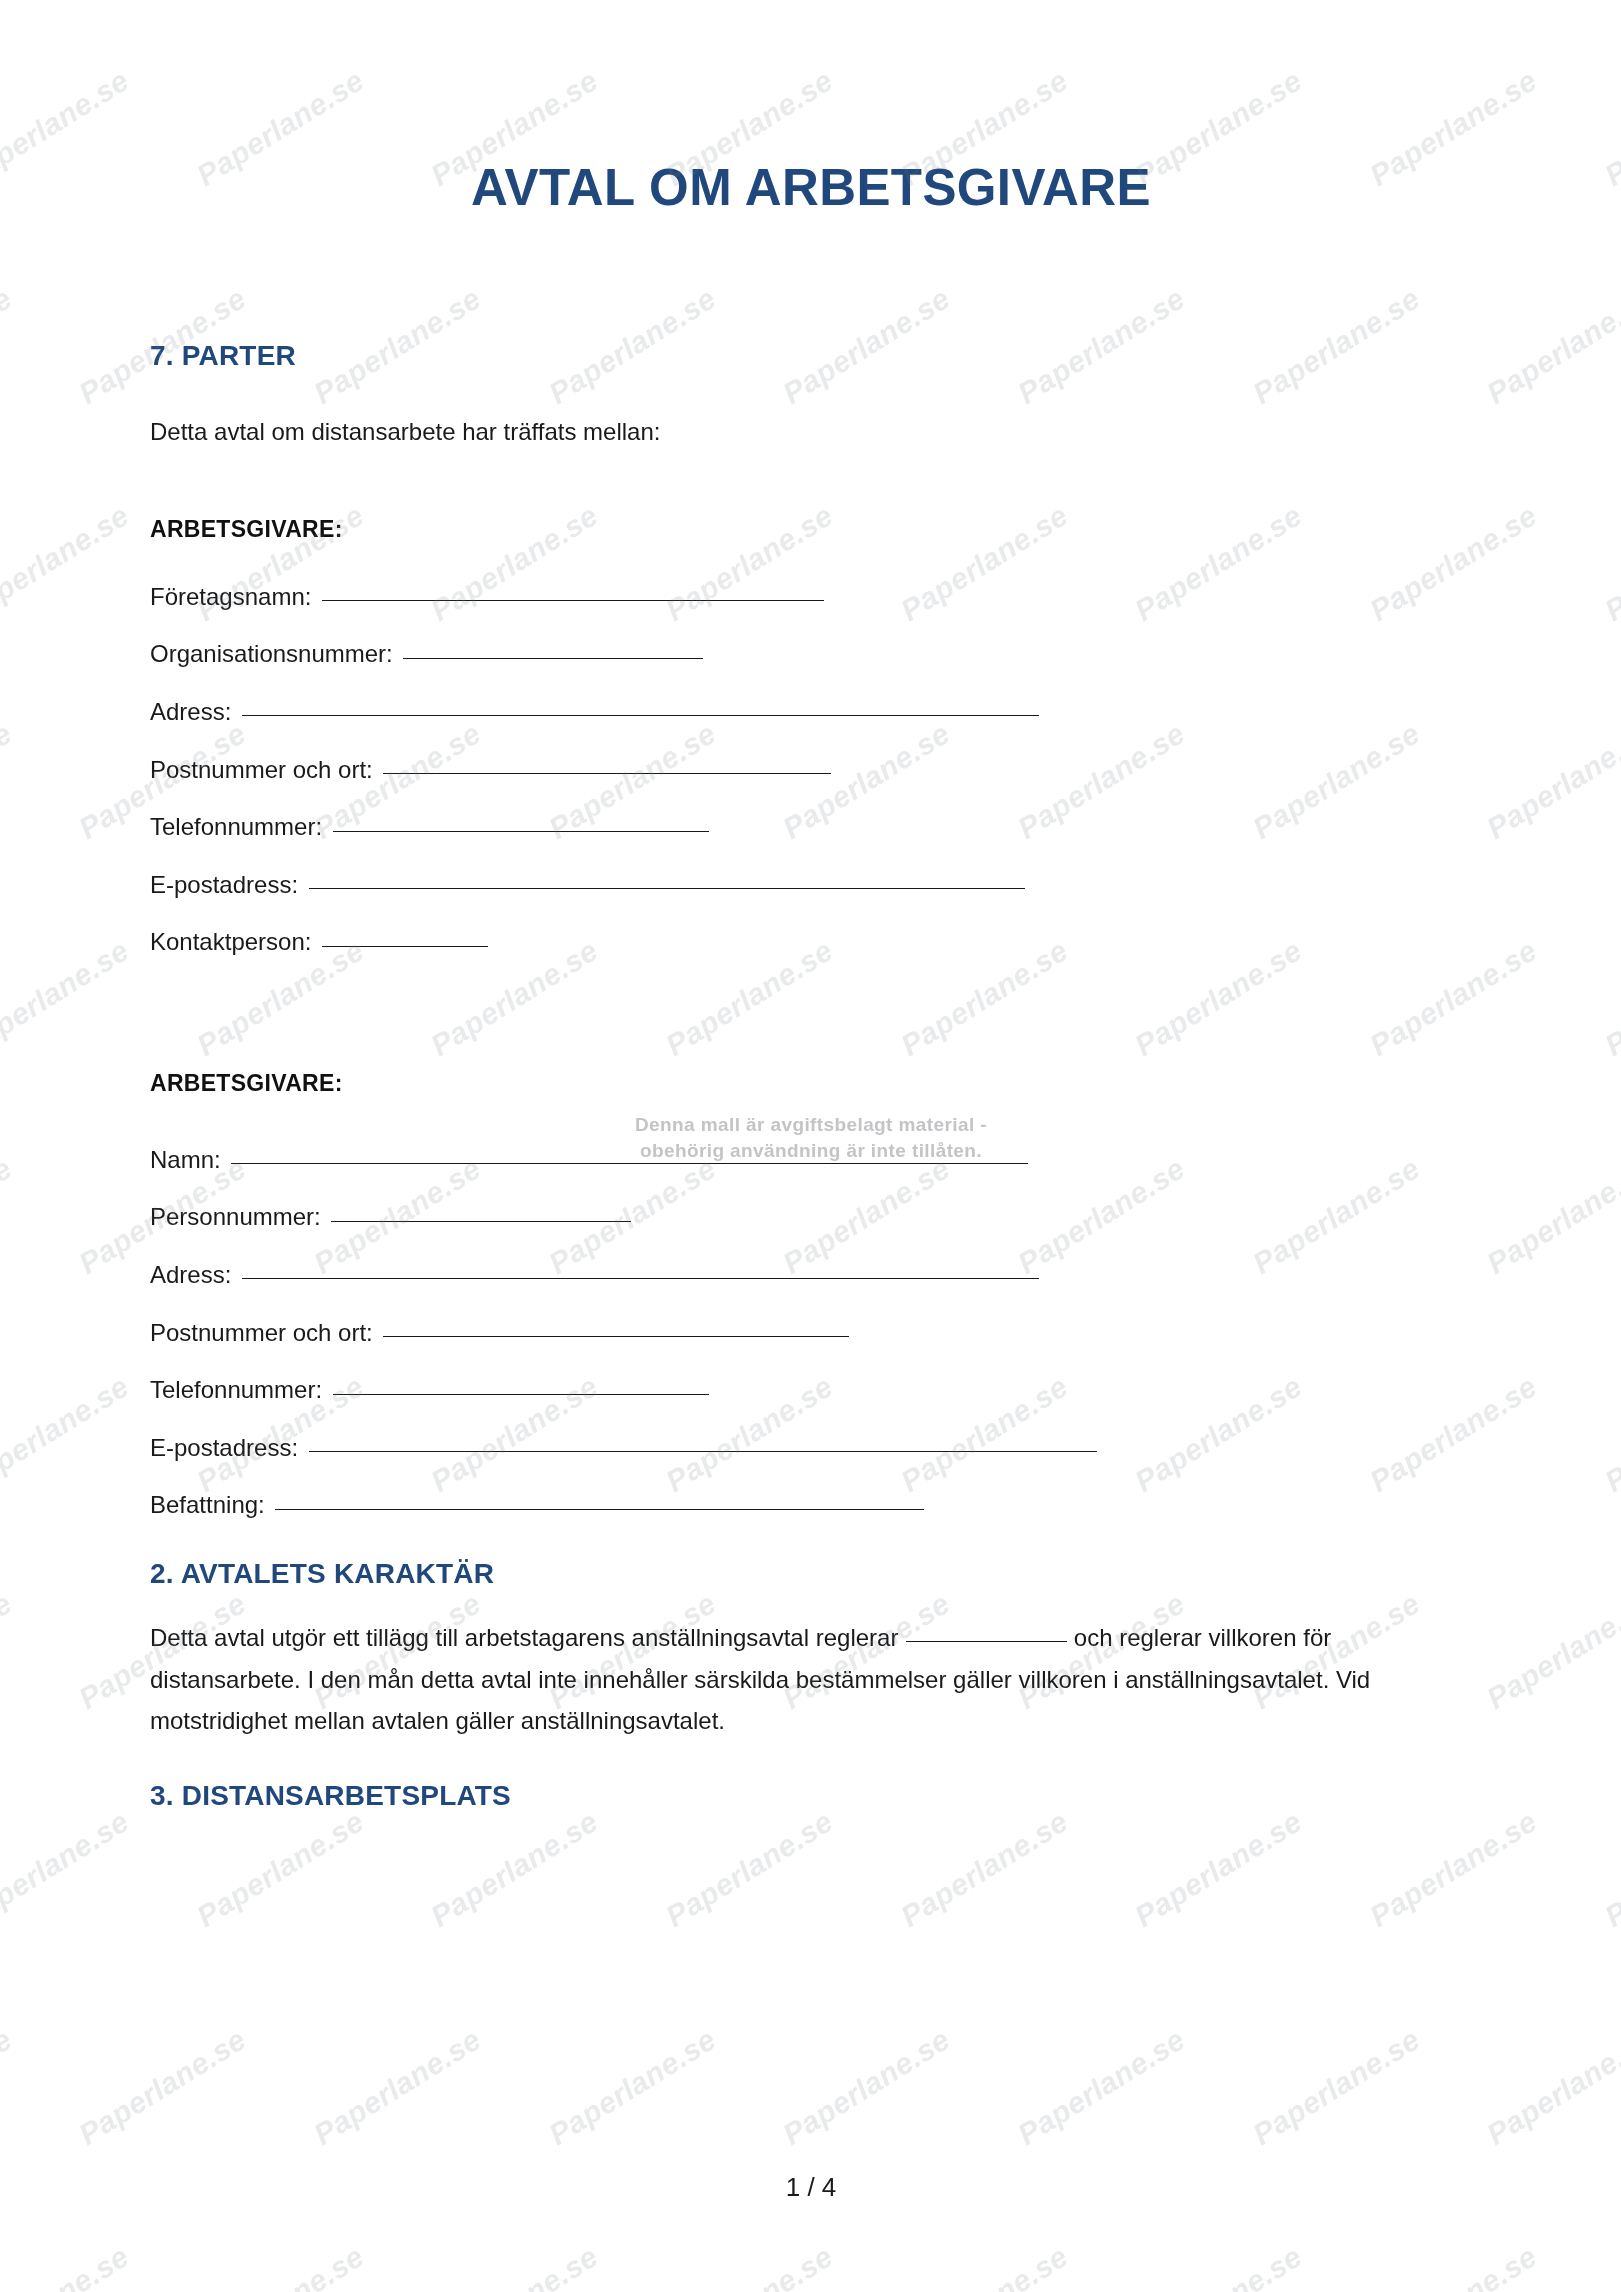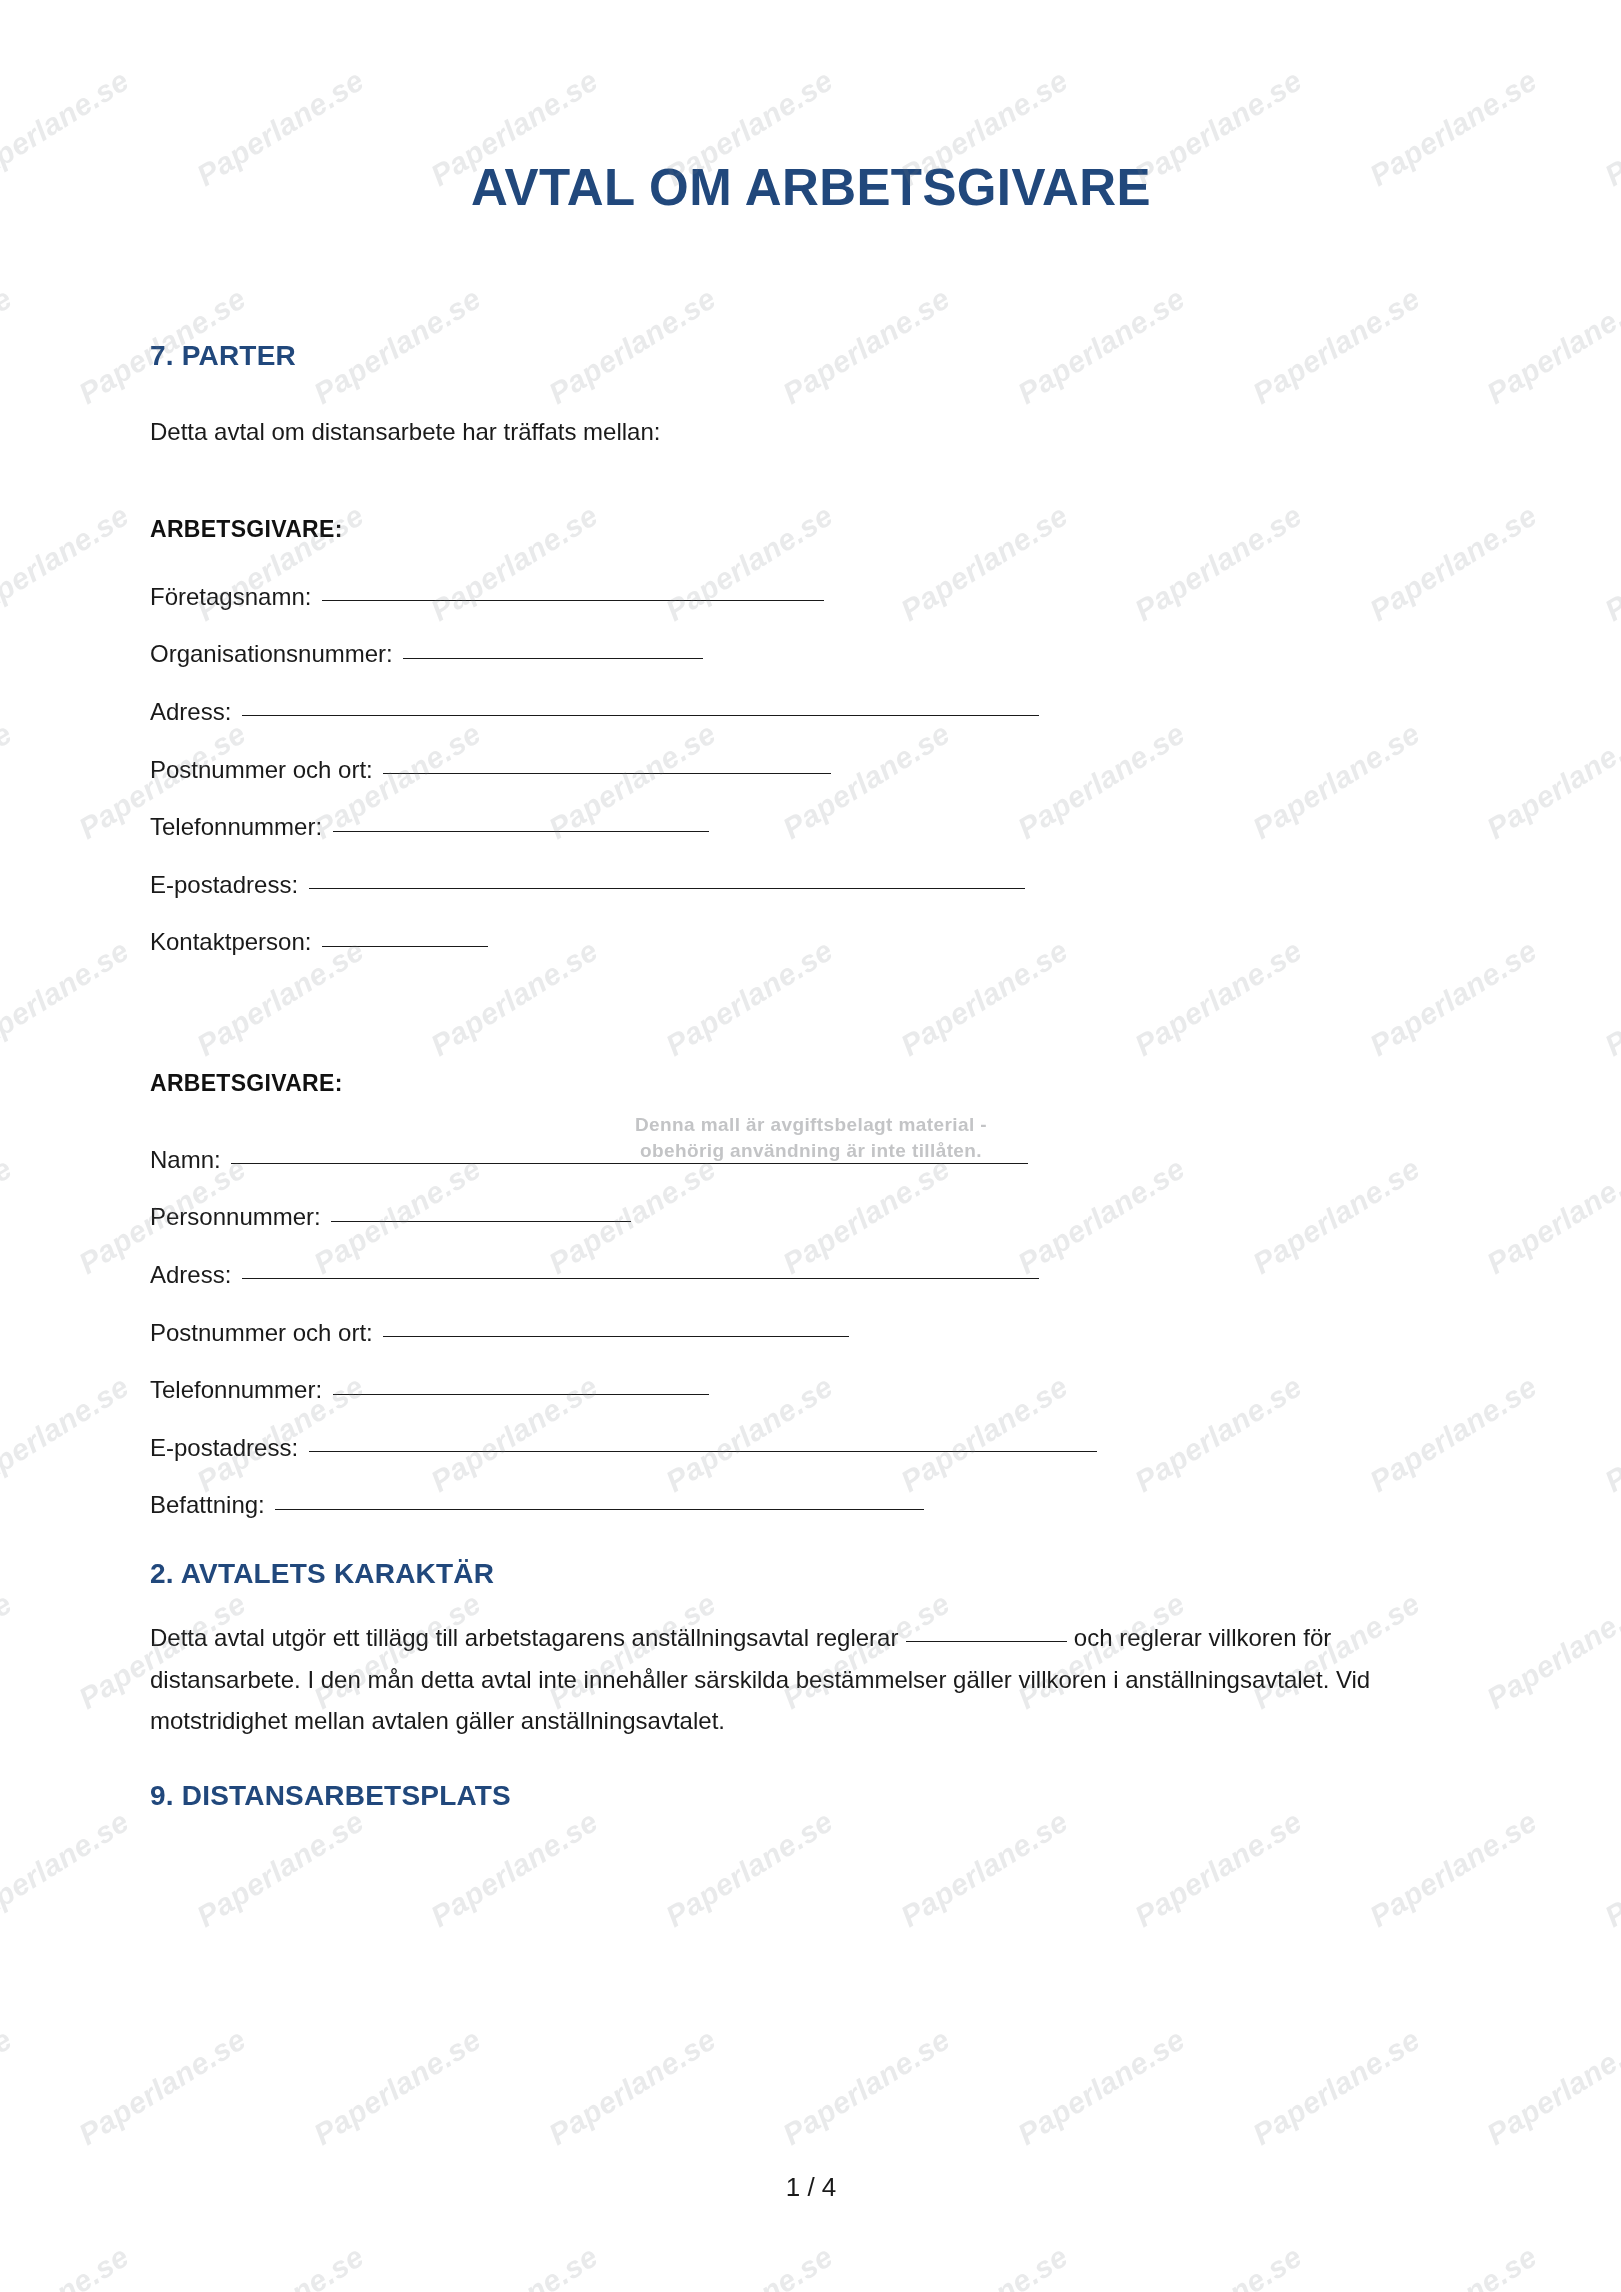--- a/index.html
+++ b/index.html
@@ -257,21 +257,21 @@
       <h2 class="section-heading">2. AVTALETS KARAKTÄR</h2>
 
       <div class="sp-30"></div>
 
       <p class="para">
         <span>Detta avtal utgör ett tillägg till arbetstagarens anställningsavtal reglerar</span><span class="inline-rule" style="width:161px; margin:0 7.2px;"></span><span>och reglerar villkoren för distansarbete. I den mån detta avtal inte innehåller särskilda bestämmelser gäller villkoren i anställningsavtalet. Vid motstridighet mellan avtalen gäller anställningsavtalet.</span>
       </p>
 
       <div class="sp-44"></div>
 
-      <h2 class="section-heading">9. DISTANSARBETSPLATS</h2>
+      <h2 class="section-heading">3. DISTANSARBETSPLATS</h2>
 
     </div>
 
     <div class="page-number">1 / 4</div>
   </div>
 
   <div class="notice" style="top:1112px;">
     <span>Denna mall är avgiftsbelagt material -</span>
     <span>obehörig användning är inte tillåten.</span>
   </div>

